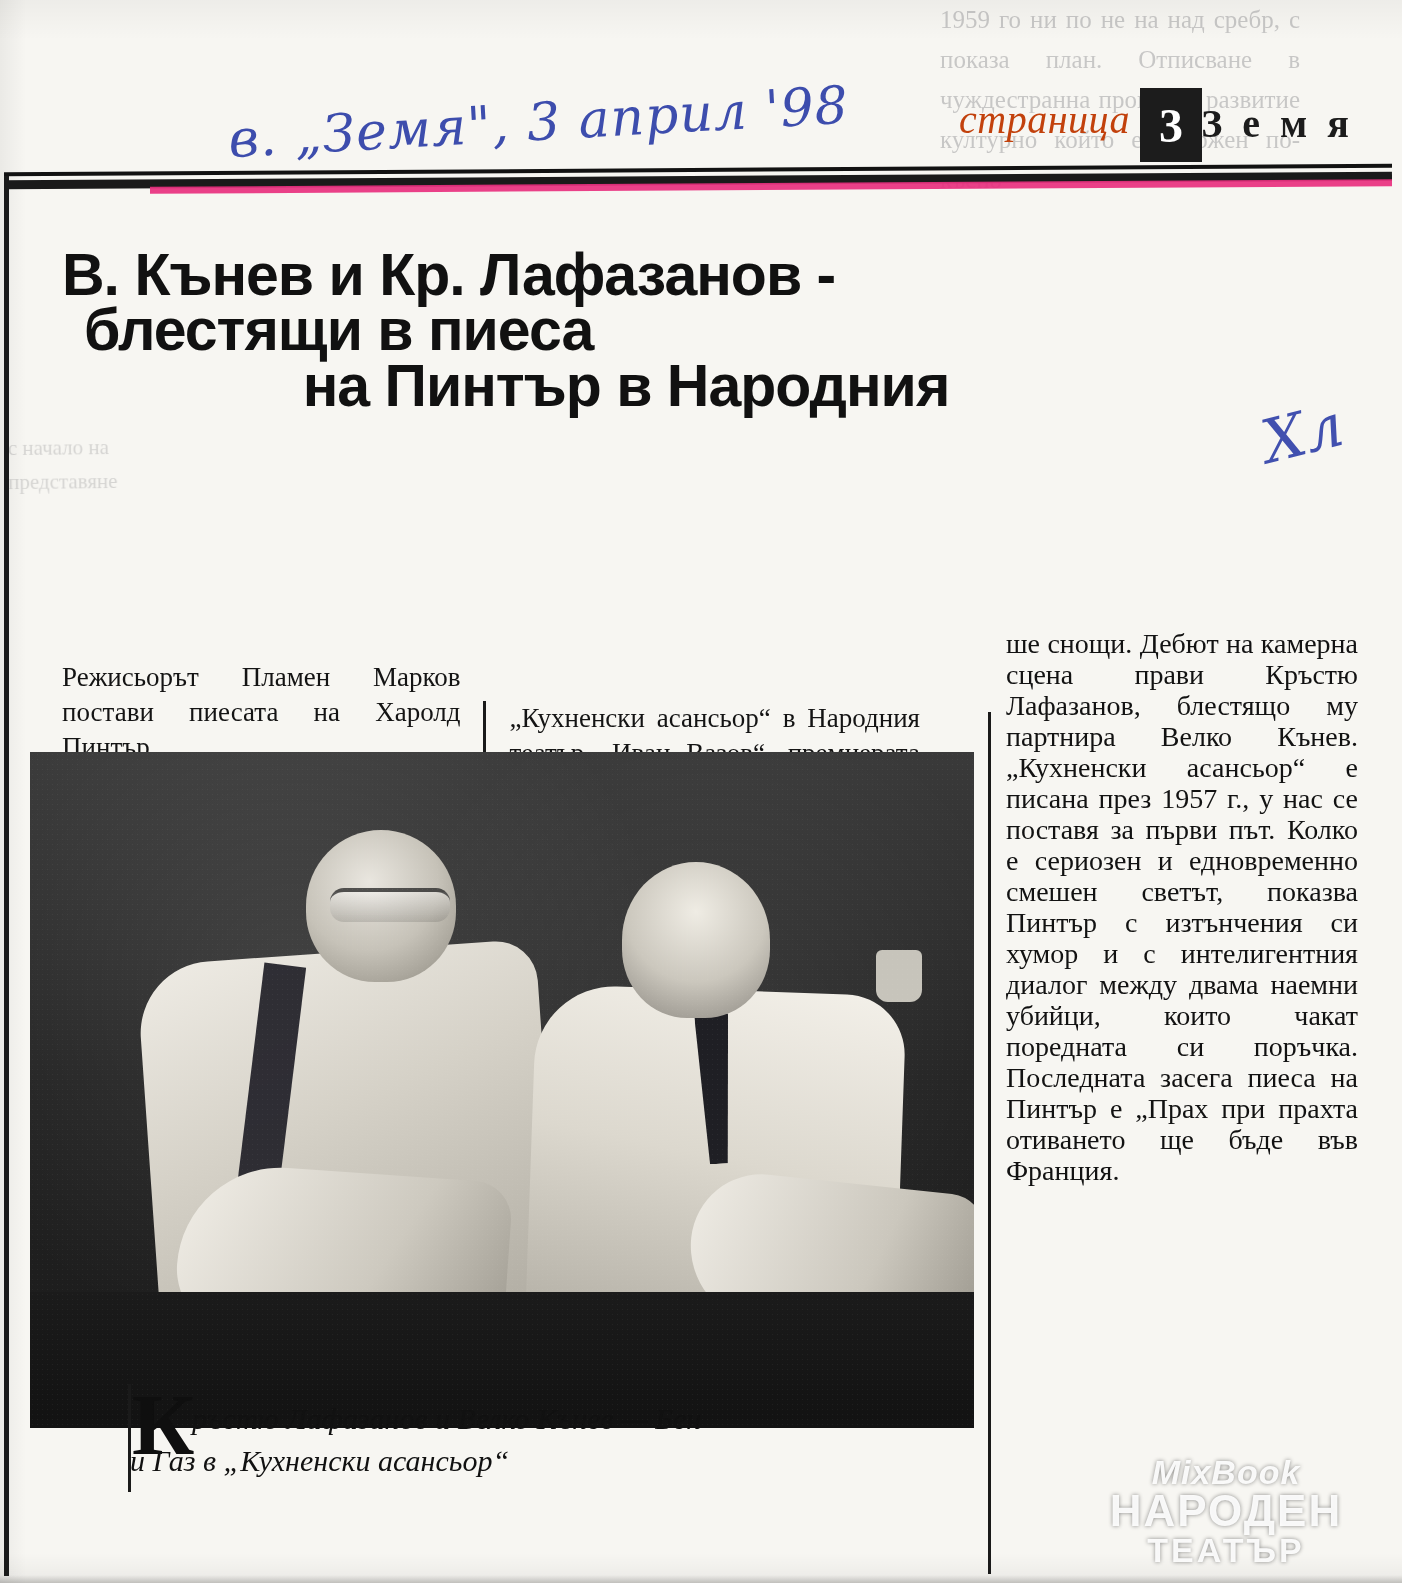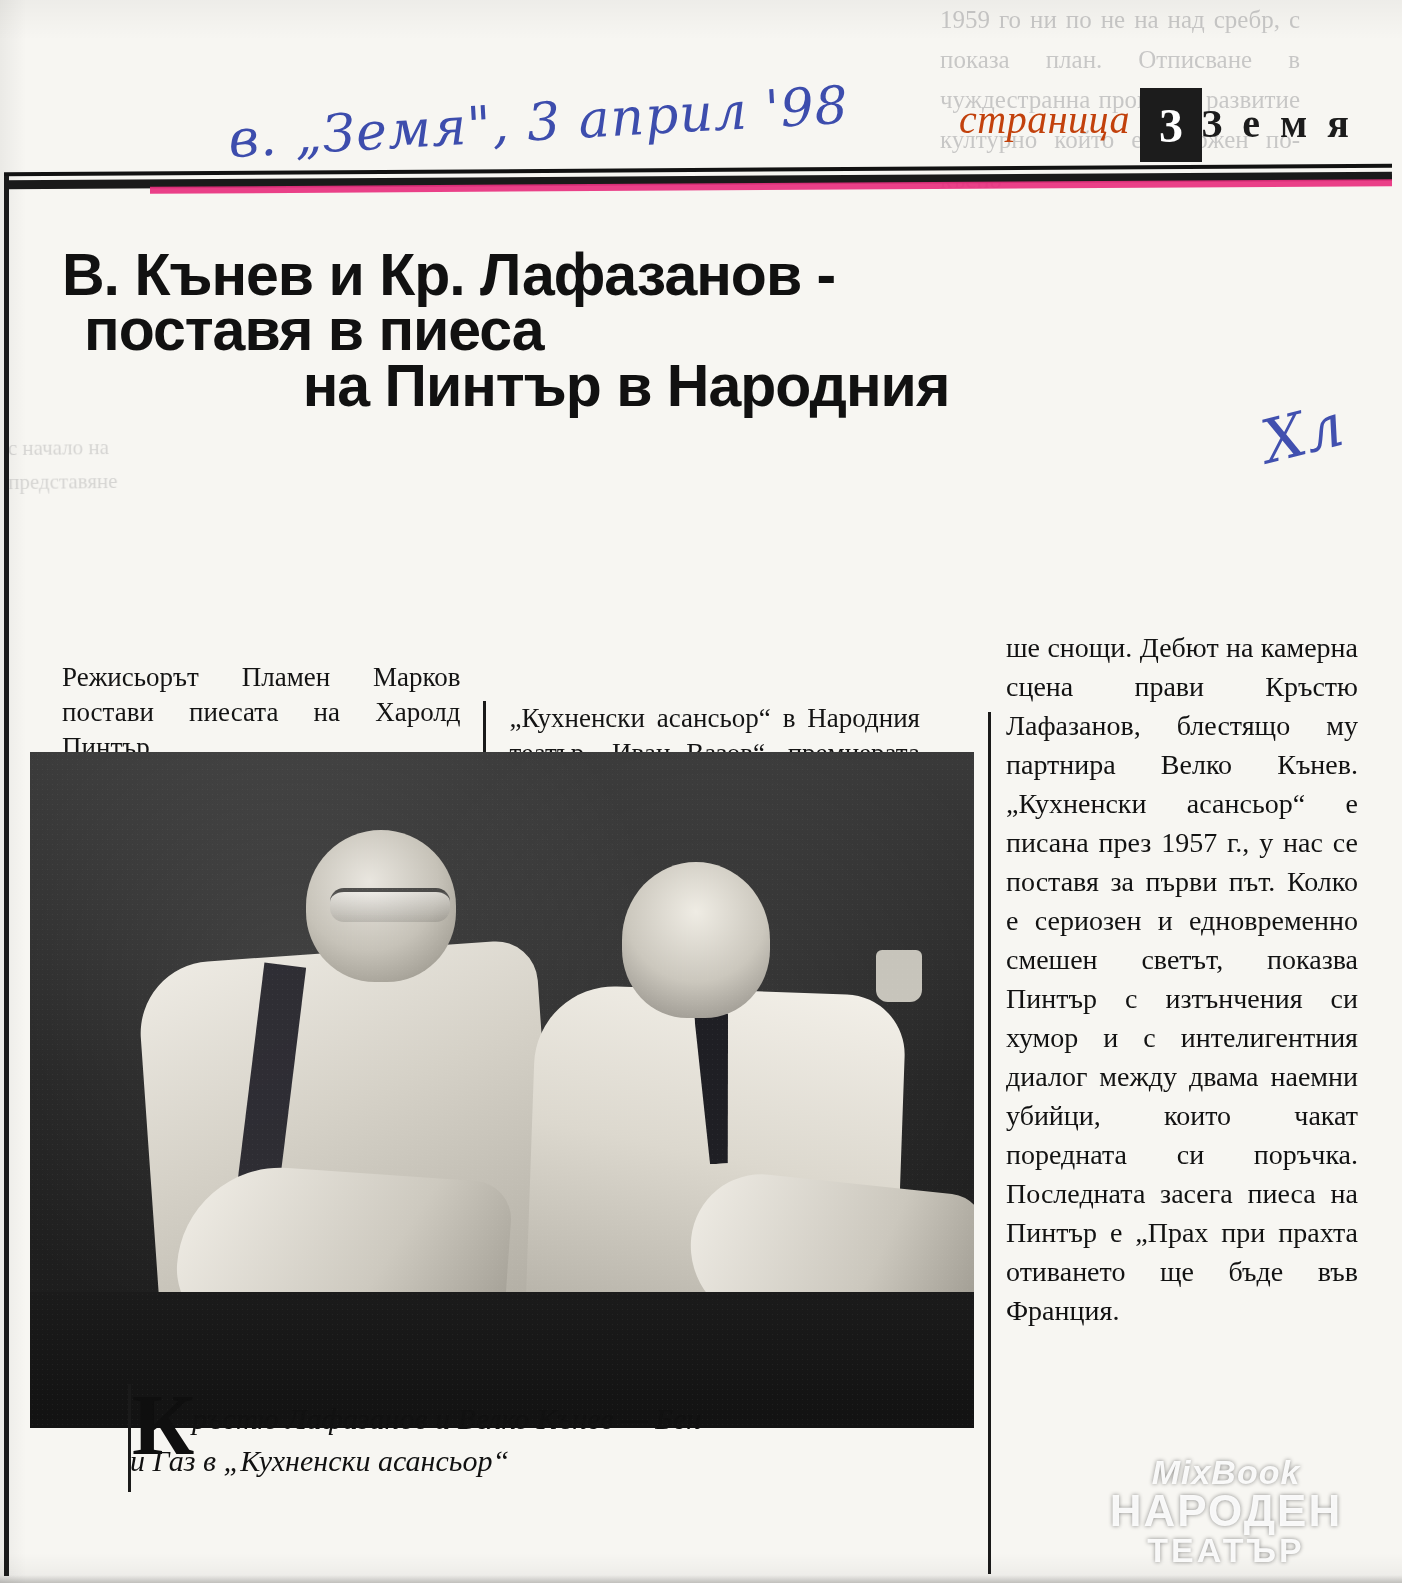--- a/index.html
+++ b/index.html
@@ -204,21 +204,21 @@
     margin-top: 41px;
   }
 
   
   .body-col {
     position: absolute;
     left: 1006px;
     top: 628px;
     width: 352px;
     font-size: 28px;
-    line-height: 39px;
+    line-height: 31px;
     text-align: justify;
     color: #121212;
     hyphens: manual;
   }
   .body-col p { margin: 0; }
   .col-rule {
     position: absolute;
     left: 988px;
     top: 712px;
     width: 3px;
@@ -415,21 +415,21 @@
 
   <div class="rule-thin"></div>
   <div class="rule-thick"></div>
   <div class="rule-magenta"></div>
   <div class="border-left"></div>
 
   <div class="handwriting-initials">Хл</div>
 
   <div class="headline">
     <div class="l1">В. Кънев и Кр. Лафазанов -</div>
-    <div class="l2">поставя в пиеса</div>
+    <div class="l2">блестящи в пиеса</div>
     <div class="l3">на Пинтър в Народния</div>
   </div>
 
   <div class="lead">
     <div class="lead-col">Режисьорът Пламен Марков постави пиесата на Харолд Пинтър</div>
     <div class="lead-col divided">„Кухненски асансьор“ в Народния театър „Иван Вазов“, премиерата бе-</div>
   </div>
 
   <div class="col-rule"></div>
 

